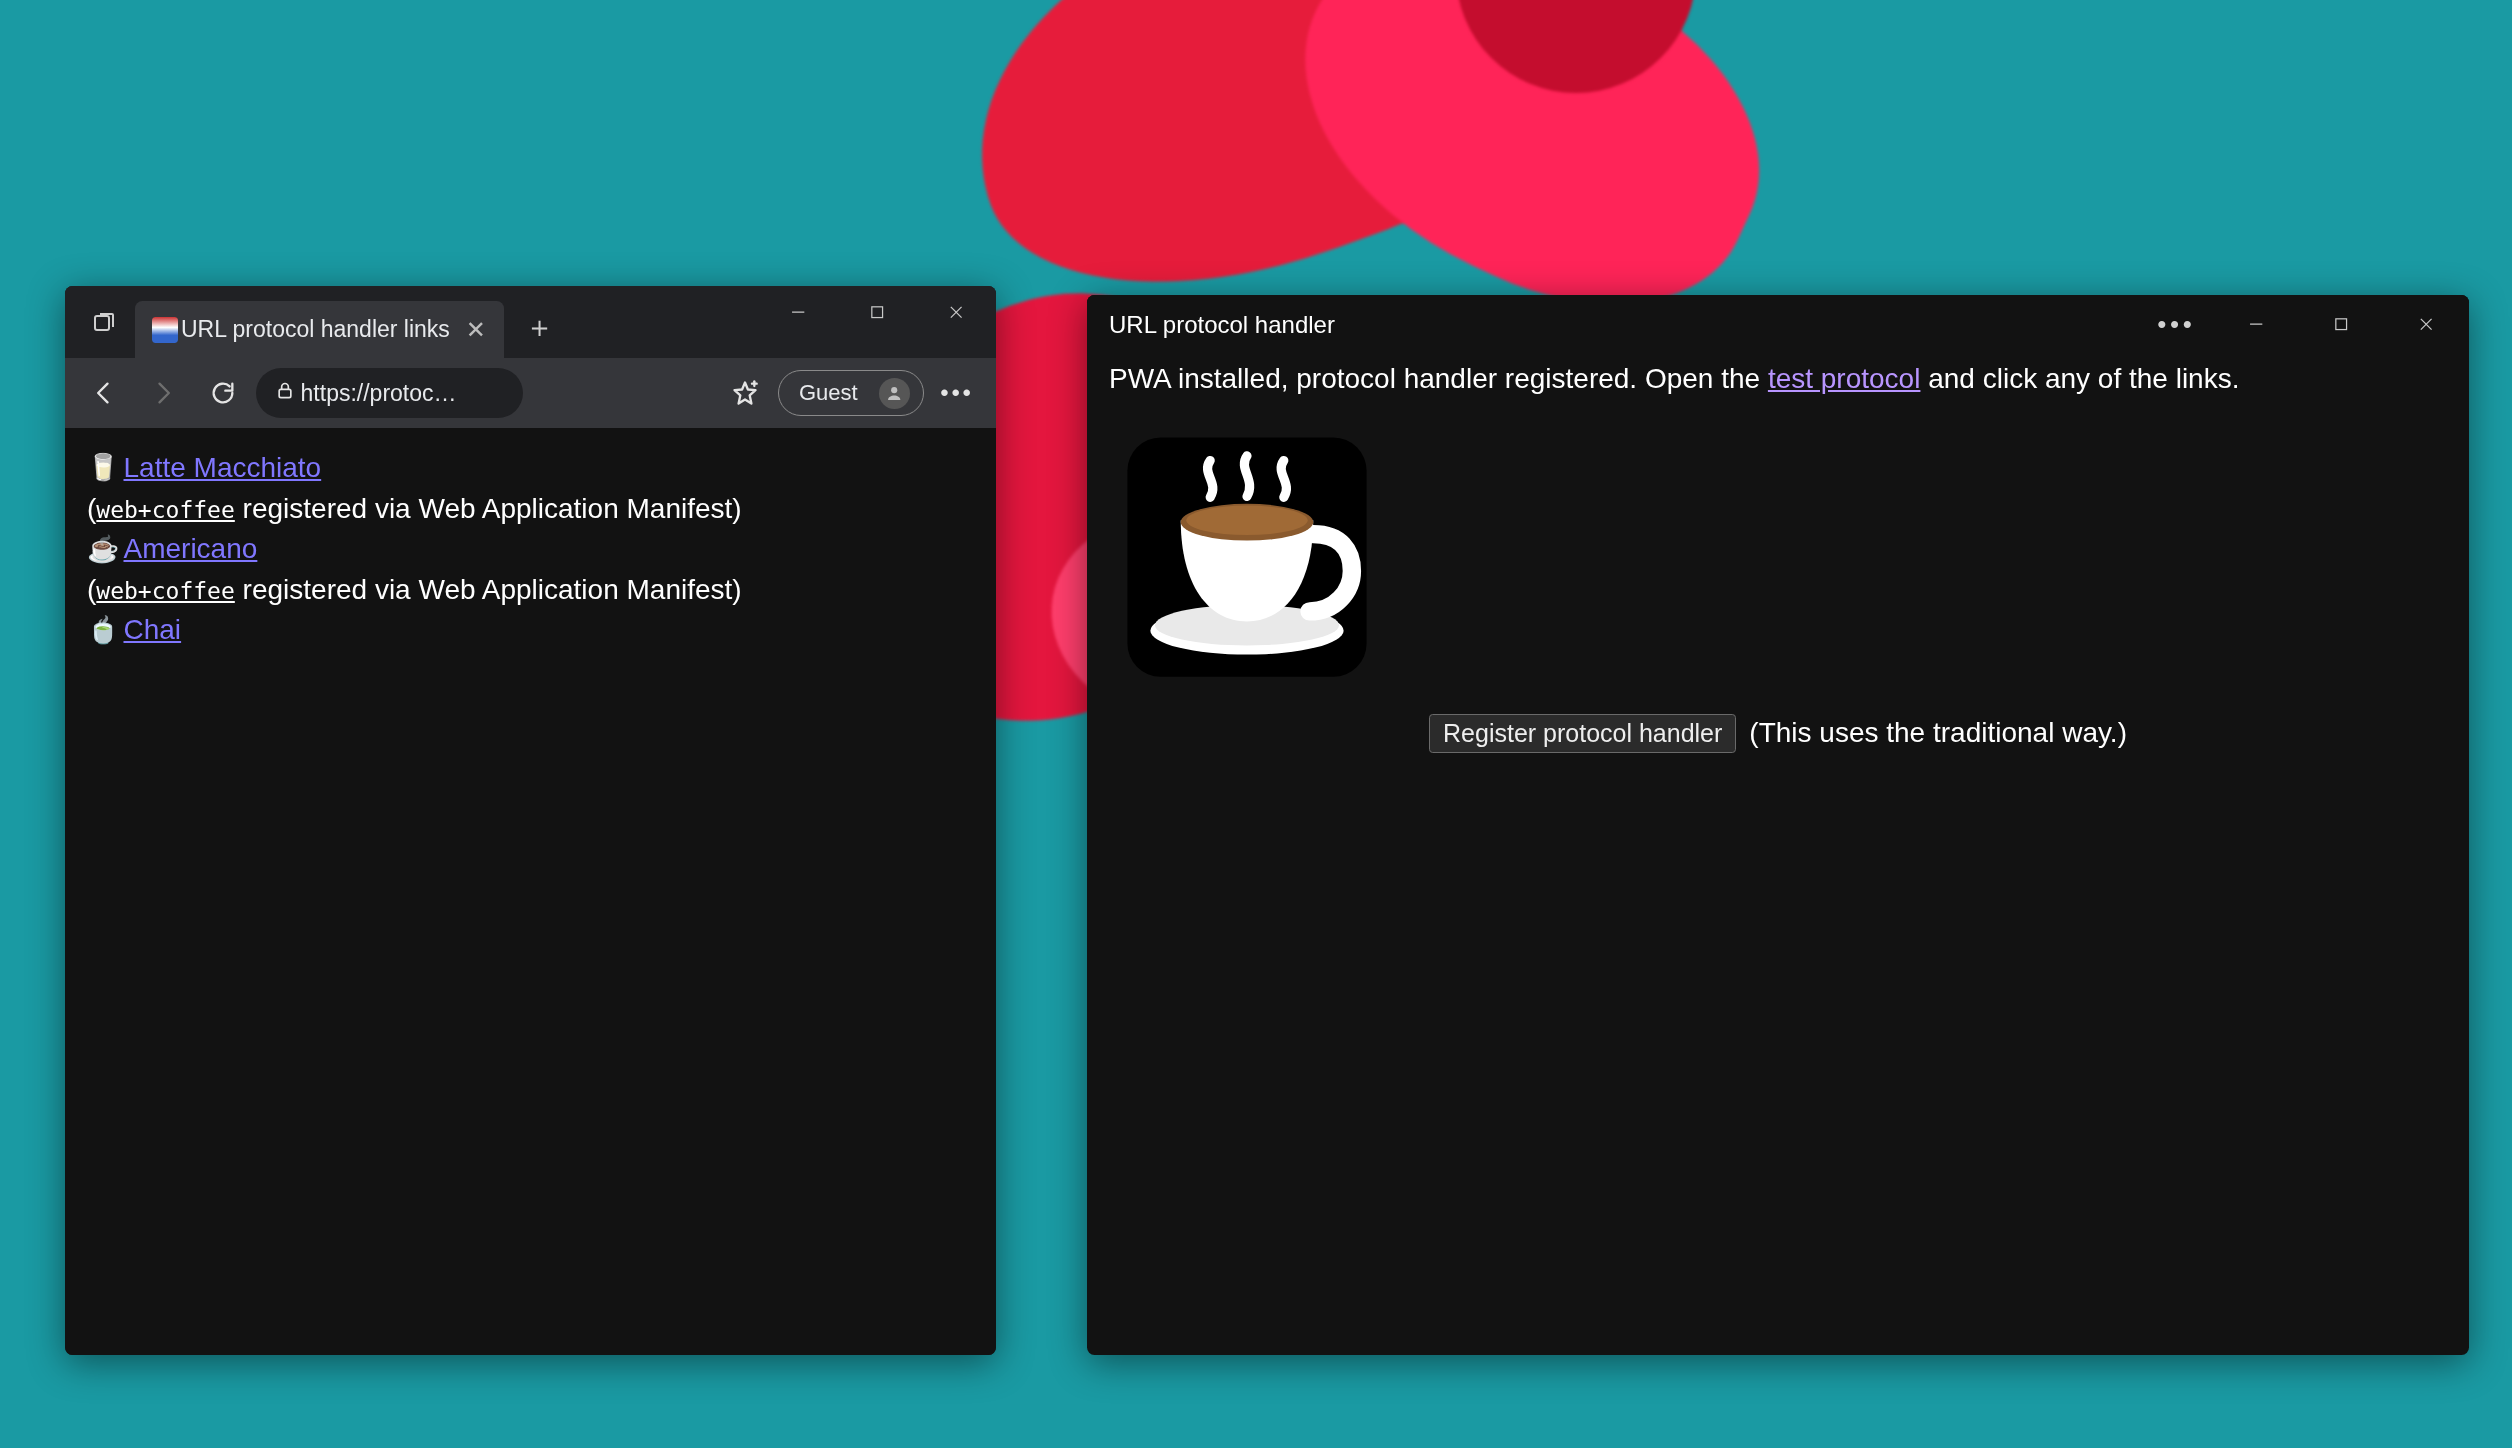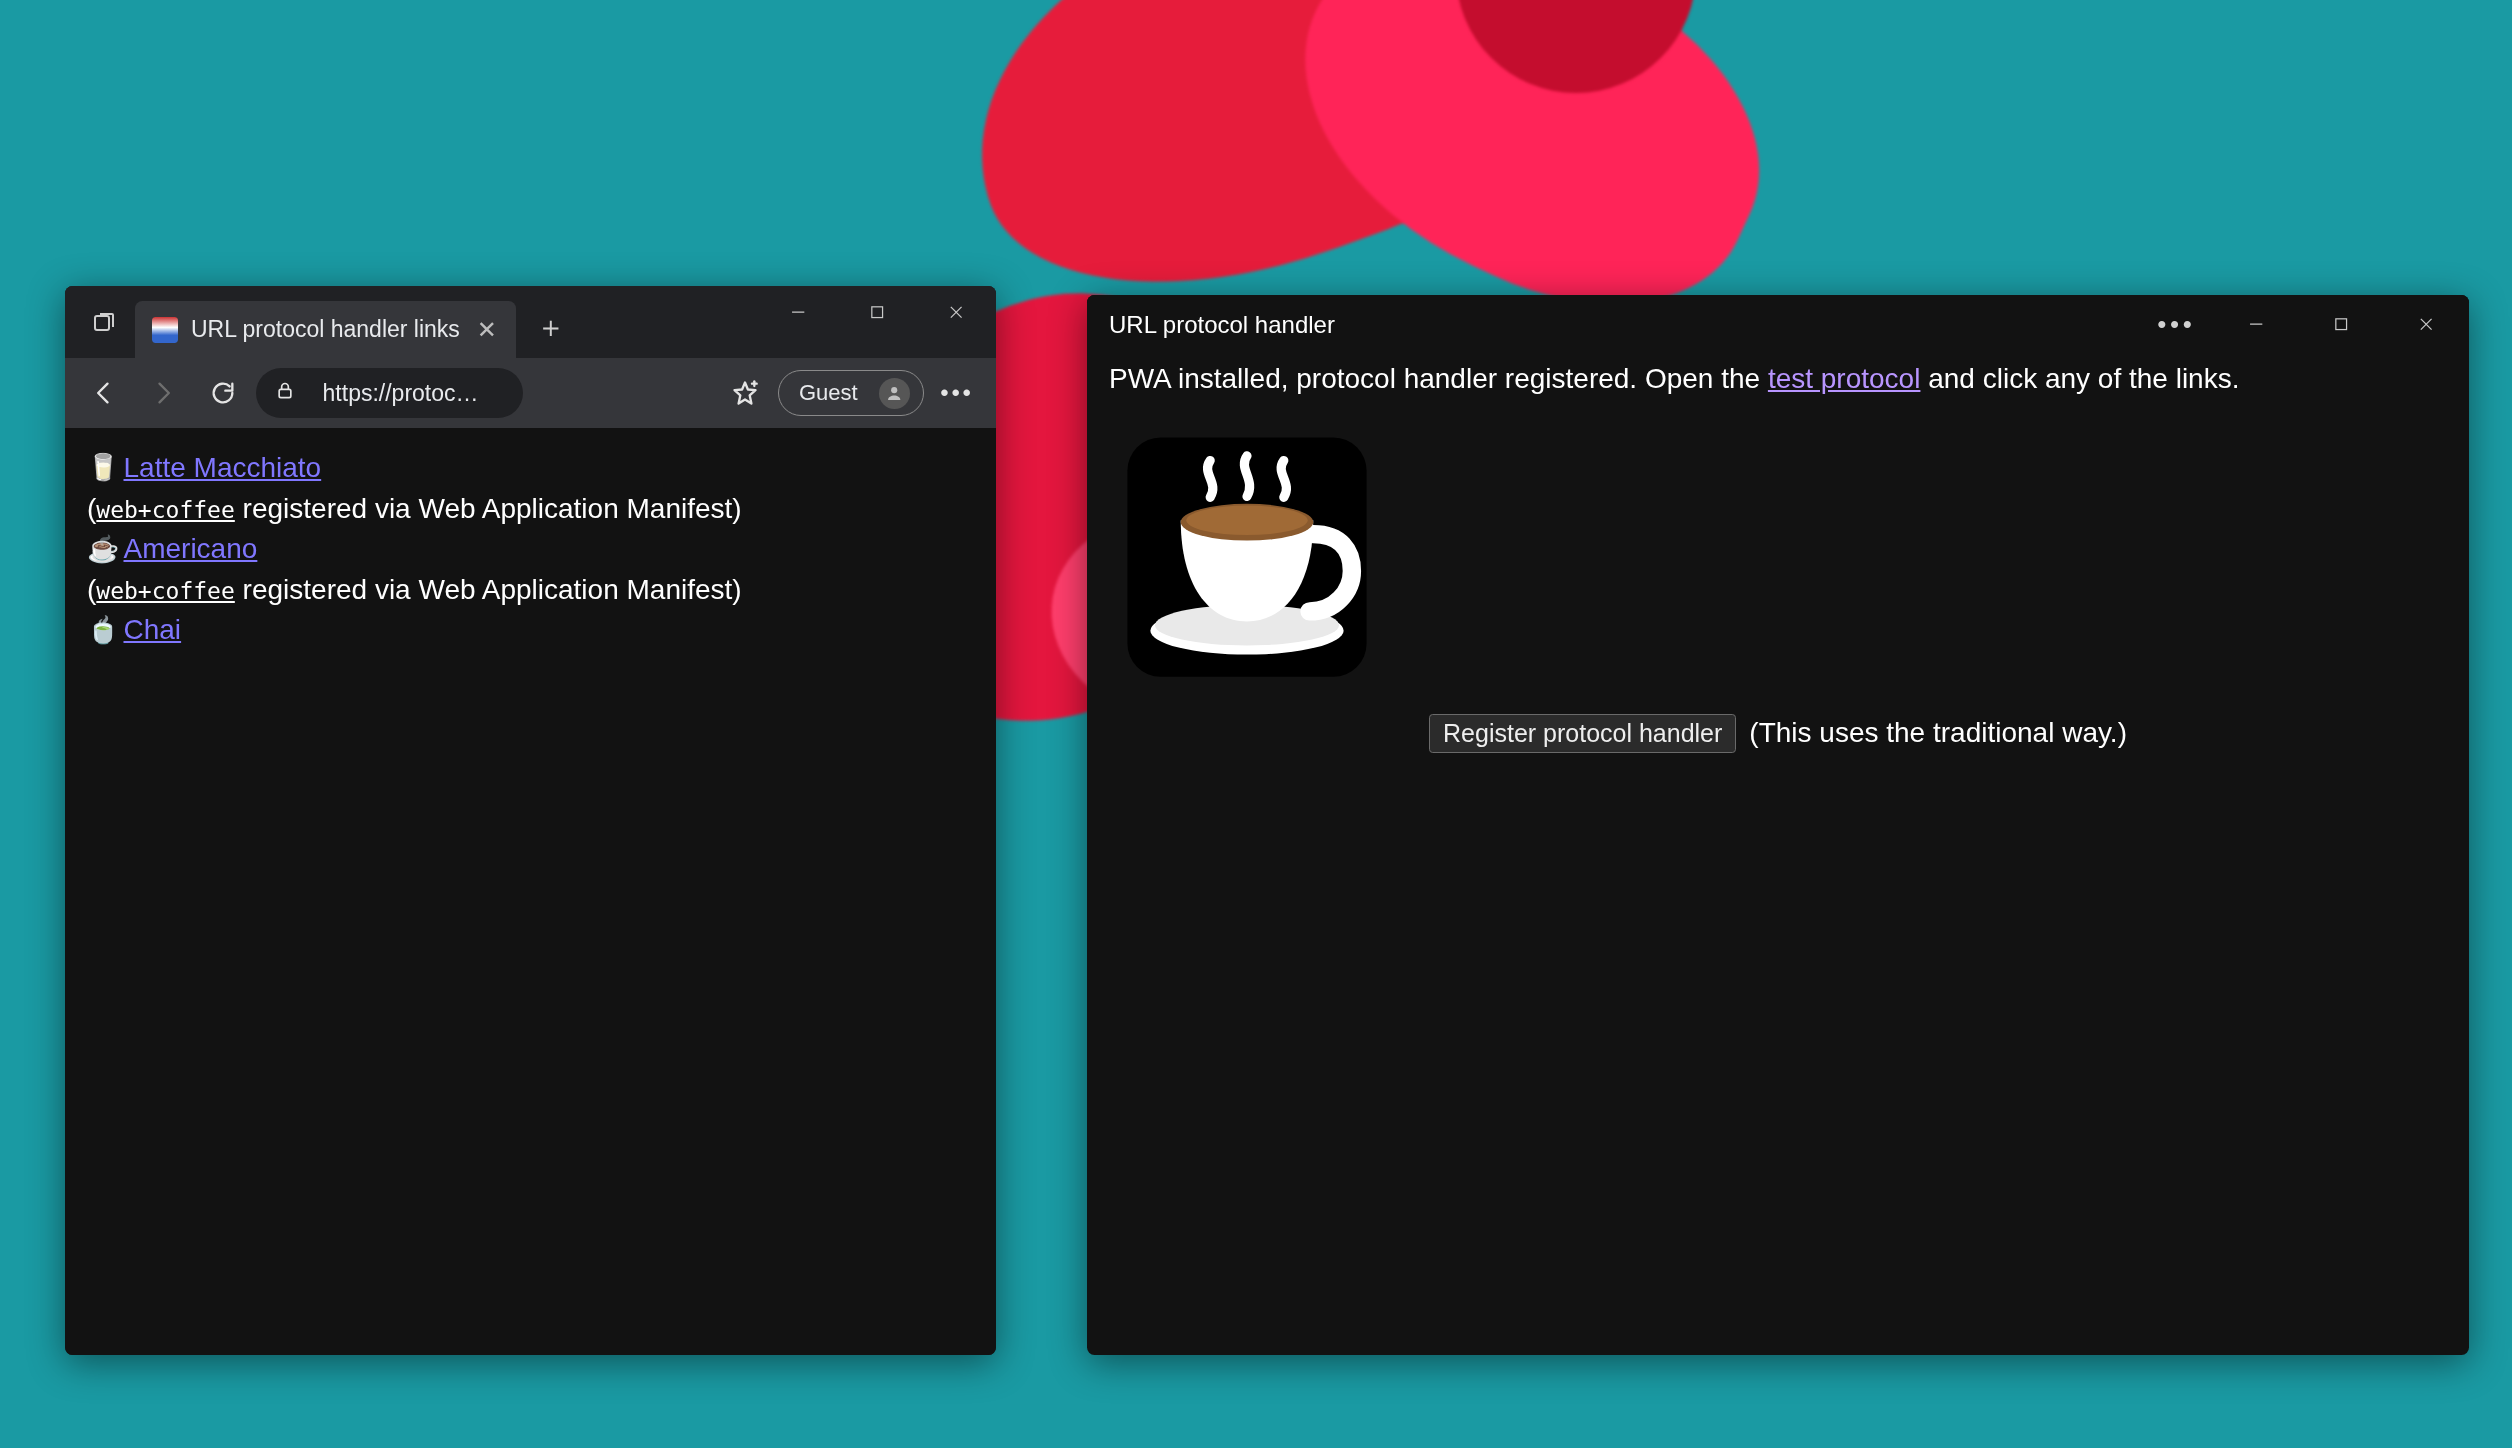--- a/index.html
+++ b/index.html
@@ -38,21 +38,21 @@
     display:flex; align-items:flex-end;
     padding: 0 9.2px;
     position:relative;
   }
   .tab-actions-btn {
     width:52px; height:52px; margin:0 5.5px 9.2px 3.7px;
     display:flex; align-items:center; justify-content:center;
     border-radius:5.5px;
   }
   .tab {
-    display:flex; align-items:center; gap:13px;
+    display:flex; align-items:center; gap:3px;
     background:#35363a;
     height:57px; padding:0 14.7px 0 16.6px;
     border-radius:7.4px 7.4px 0 0;
     margin-bottom:0;
     min-width: 369px;
   }
   .tab-favicon { width:26px; height:26px; border-radius:3.7px; background:linear-gradient(#c33,#fff 40%,#36c 70%); }
   .tab-title { color:#e8eaed; font-size:23px; white-space:nowrap; overflow:hidden; text-overflow:ellipsis; flex:1;}
   .tab-close { color:#bdbdbd; font-size:24px; width:28px; text-align:center; }
   .newtab { width:52px; height:52px; margin-left:9.2px; margin-bottom:3.7px; display:flex; align-items:center; justify-content:center; color:#cfcfcf; font-size:29.5px;}
@@ -71,21 +71,21 @@
   .tbtn {
     width:52px; height:52px; border-radius:7.4px;
     display:flex; align-items:center; justify-content:center;
     color:#e4e4e4;
   }
   .tbtn.disabled { color:#6e6e6e; }
   .tbtn svg { width:28px; height:28px; stroke:currentColor; stroke-width:2; fill:none; stroke-linecap:round; stroke-linejoin:round;}
   .addr {
     flex:0 0 267px;
     height:50px; background:#202124; border-radius:25px;
-    display:flex; align-items:center; gap:28px;
+    display:flex; align-items:center; gap:6px;
     padding:0 18.4px; color:#e8eaed; font-size:23px;
     margin-right:auto;
   }
   .addr .lock svg{ width:20px; height:20px; stroke:#e4e4e4; stroke-width:2; fill:none;}
   .addr-text { white-space:nowrap; overflow:hidden; text-overflow:ellipsis; }
   .guest-pill {
     height:46px; padding:0 13px 0 20px;
     border:1.8px solid #8a8a8a; border-radius:23px;
     display:flex; align-items:center; gap:21px;
     color:#e8eaed; font-size:22px;

